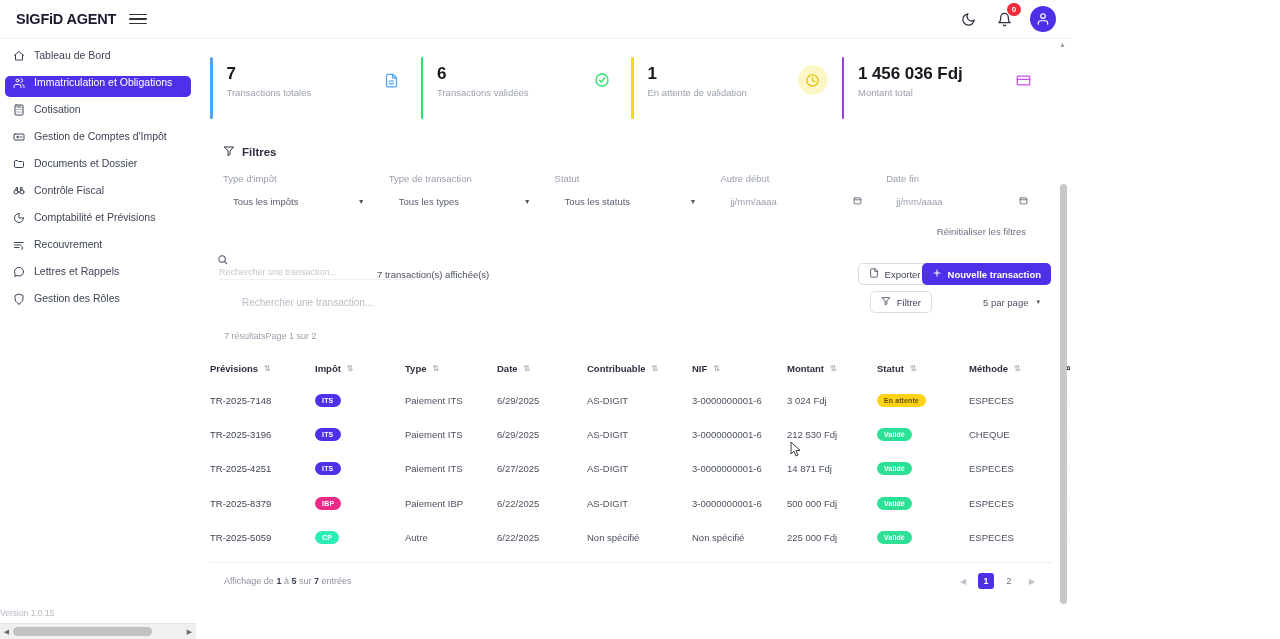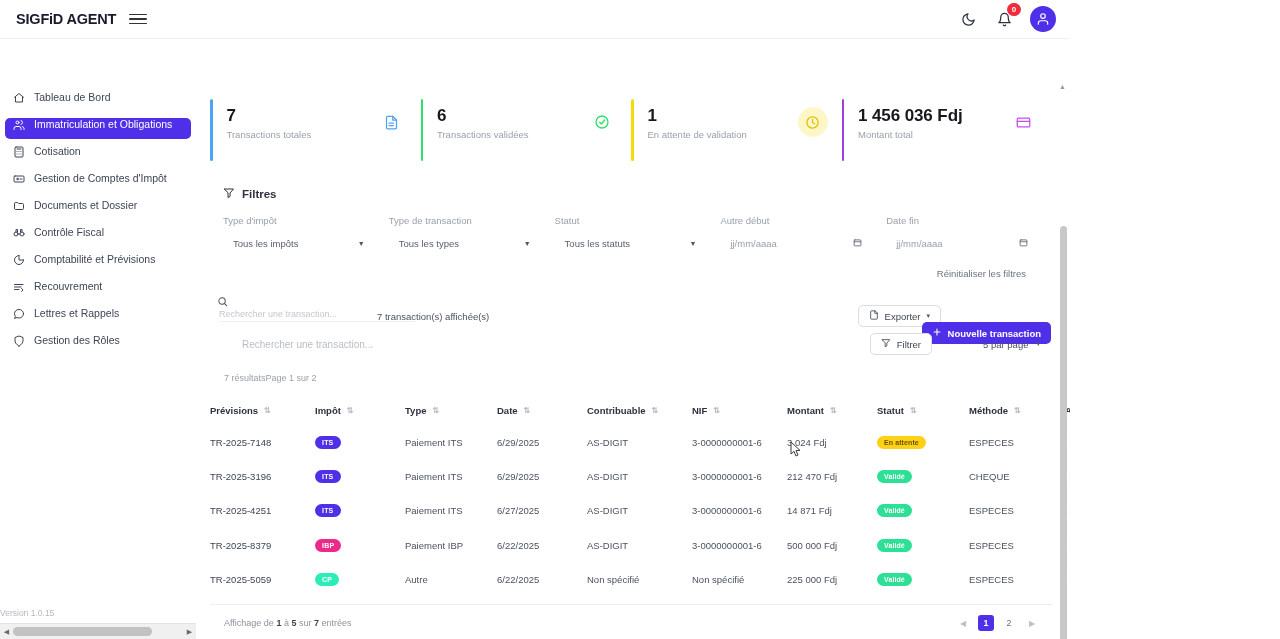--- a/index.html
+++ b/index.html
@@ -3,21 +3,21 @@
 <meta charset="utf-8">
 <style>
   * { box-sizing: border-box; margin: 0; padding: 0; }
   html, body {
     width: 1280px; height: 639px;
     font-family: "Liberation Sans", sans-serif;
     background: #ffffff;
     overflow: hidden;
     color: #374151;
   }
-  .app { position: relative; width: 1070px; height: 639px; display: flex; flex-direction: column; gap: 42px; }
+  .app { position: relative; width: 1070px; height: 639px; display: flex; flex-direction: column; }
 
   
   .topbar {
     height: 39px; flex: 0 0 39px;
     display: flex; align-items: center;
     padding: 0 14px 0 16px;
     background: #ffffff;
     border-bottom: 1px solid #f1f1f4;
   }
   .brand {
@@ -156,21 +156,21 @@
   .search-input::placeholder { color: #c4c7d0; }
   .count-text { position: absolute; left: 167px; top: 16px; font-size: 9.5px; color: #4b5160; }
   .btn {
     display: inline-flex; align-items: center; gap: 6px;
     height: 22px; padding: 0 10px; border-radius: 5px;
     font-size: 9.5px; cursor: pointer; white-space: nowrap;
   }
   .btn-outline { border: 1px solid #dcdde3; background: #fff; color: #3d4454; }
   .btn-primary { background: #4f2fe8; color: #fff; border: none; font-weight: bold; }
   .export-btn { position: absolute; right: 111px; top: 10px; }
-  .new-btn { position: absolute; right: 1px; top: 27px; }
+  .new-btn { position: absolute; right: 1px; top: 10px; }
 
   
   .tools2 { position: relative; height: 36px; }
   .search-input2 {
     position: absolute; left: 32px; top: 11px; width: 230px; height: 16px;
     border: none; outline: none; background: transparent;
     font-size: 10px; color: #5a6070; font-family: "Liberation Sans", sans-serif;
   }
   .search-input2::placeholder { color: #b9bcc6; }
   .filtrer-btn { position: absolute; right: 120px; top: 8px; }
@@ -678,21 +678,21 @@
             <td><span class="kebab">⋮</span></td>
           </tr>
 
           <tr>
             <td class="ref">TR-2025-3196</td>
             <td><span class="chip" style="background:#4f2fe8">ITS</span></td>
             <td>Paiement ITS</td>
             <td>6/29/2025</td>
             <td>AS-DIGIT</td>
             <td>3-0000000001-6</td>
-            <td>212 470 Fdj</td>
+            <td>212 530 Fdj</td>
             <td><span class="status" style="background:#2ee096;color:#ffffff">Validé</span></td>
             <td>CHEQUE</td>
             <td><span class="kebab">⋮</span></td>
           </tr>
 
           <tr>
             <td class="ref">TR-2025-4251</td>
             <td><span class="chip" style="background:#4f2fe8">ITS</span></td>
             <td>Paiement ITS</td>
             <td>6/27/2025</td>

